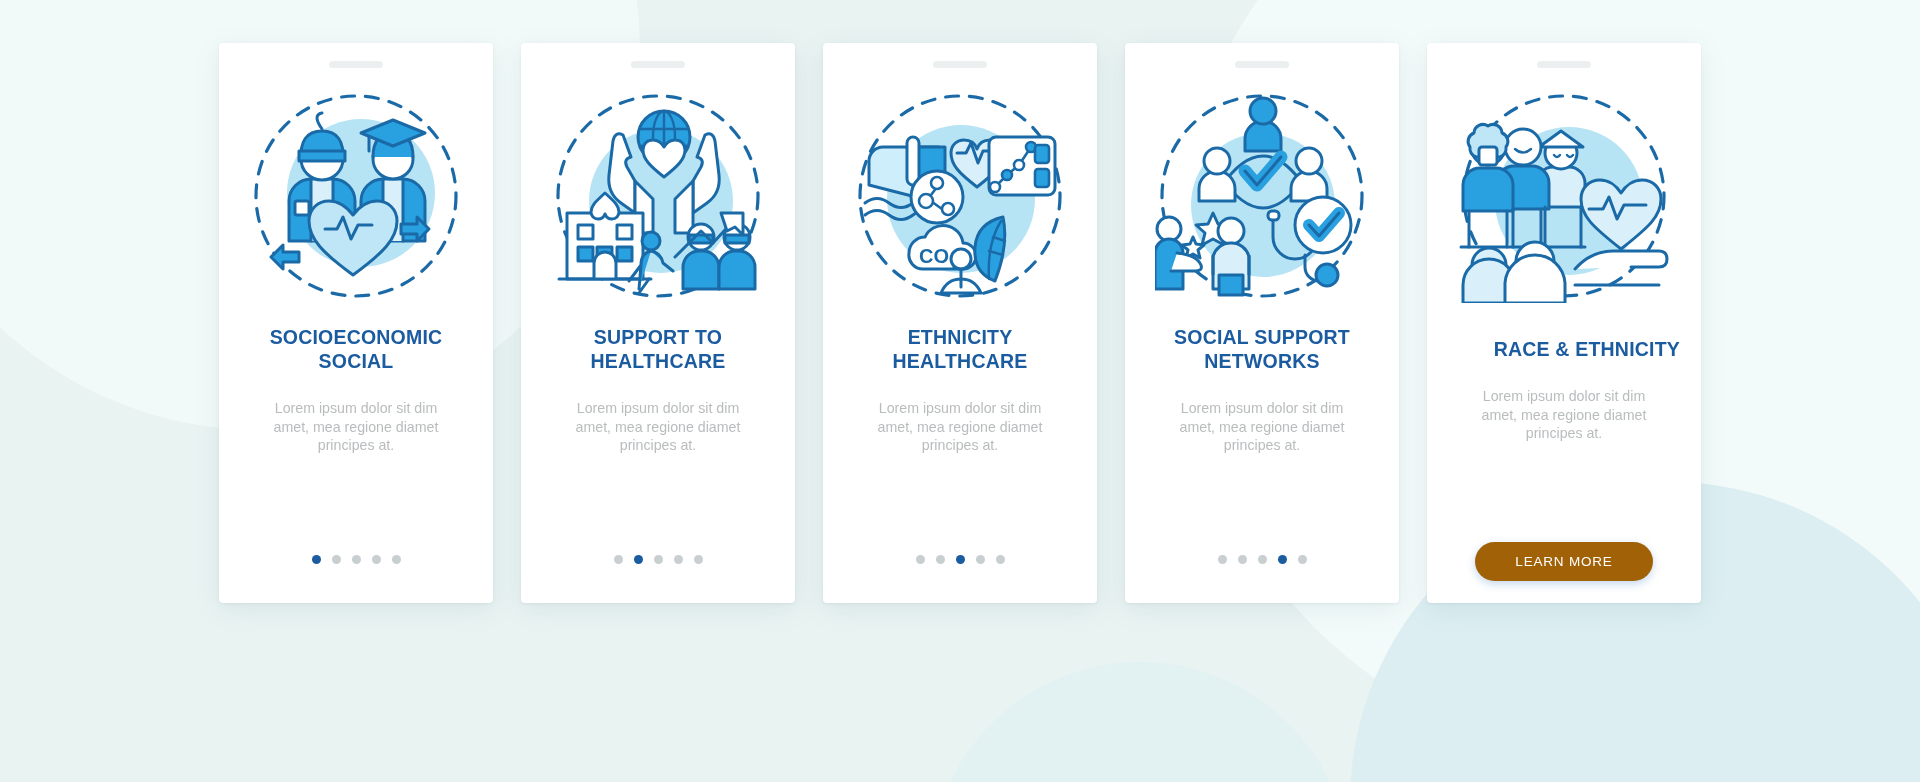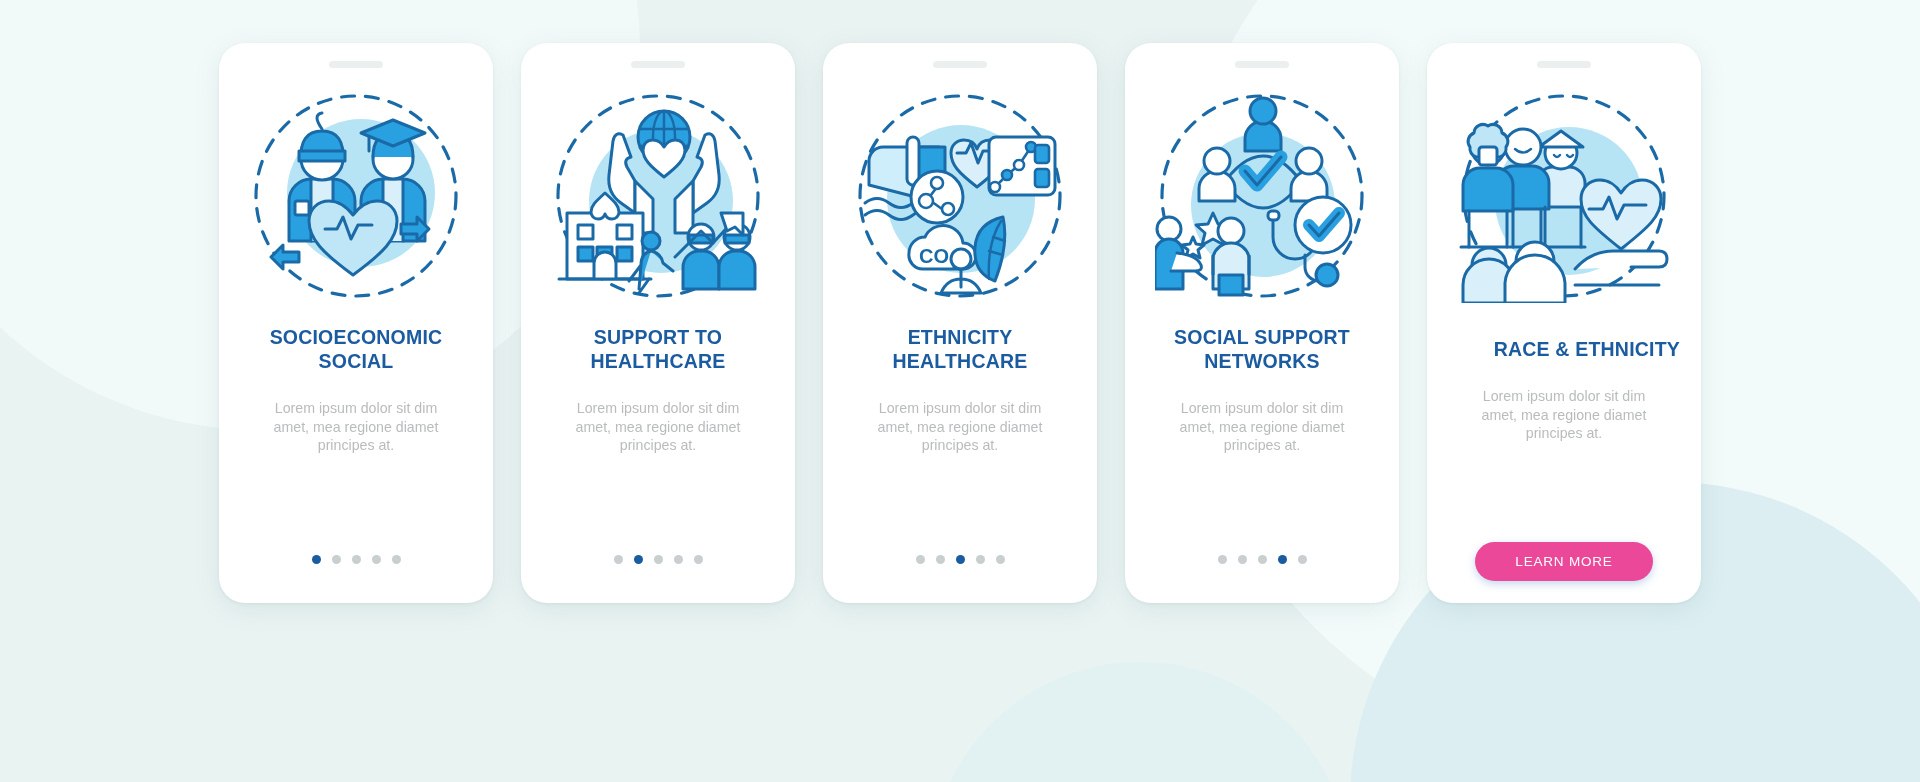--- a/index.html
+++ b/index.html
@@ -23,21 +23,21 @@
     position:absolute; inset:0;
     display:flex; align-items:flex-start; justify-content:center;
     gap:28px;
     padding:43px 40px 0 40px;
   }
 
   .phone {
     position:relative;
     width:274px; height:560px;
     background:#ffffff;
-    border-radius:26px;
+    border-radius:4px;
     box-shadow:0 6px 26px rgba(90,130,140,0.12), 0 1px 3px rgba(90,130,140,0.10);
     display:flex; flex-direction:column; align-items:center;
     padding-top:18px;
     overflow:hidden;
   }
   .speaker {
     width:54px; height:7px; border-radius:4px;
     background:#eceff0; flex:none;
   }
 
@@ -77,21 +77,21 @@
   }
   .dot { width:9px; height:9px; border-radius:50%; background:#c9ced0; }
   .dot.active { background:#1b5ba0; }
 
   .cta {
     position:absolute;
     bottom:22px;
     left:50%; transform:translateX(-50%);
     width:178px; height:39px;
     border-radius:20px;
-    background:#ec4899;
+    background:#a16207;
     color:#ffffff;
     font-size:13.5px;
     letter-spacing:0.8px;
     display:flex; align-items:center; justify-content:center;
     border:none; cursor:pointer;
     box-shadow:0 3px 8px rgba(24,99,180,0.25);
     font-family:"Liberation Sans", sans-serif;
   }
 </style>
 </head>

